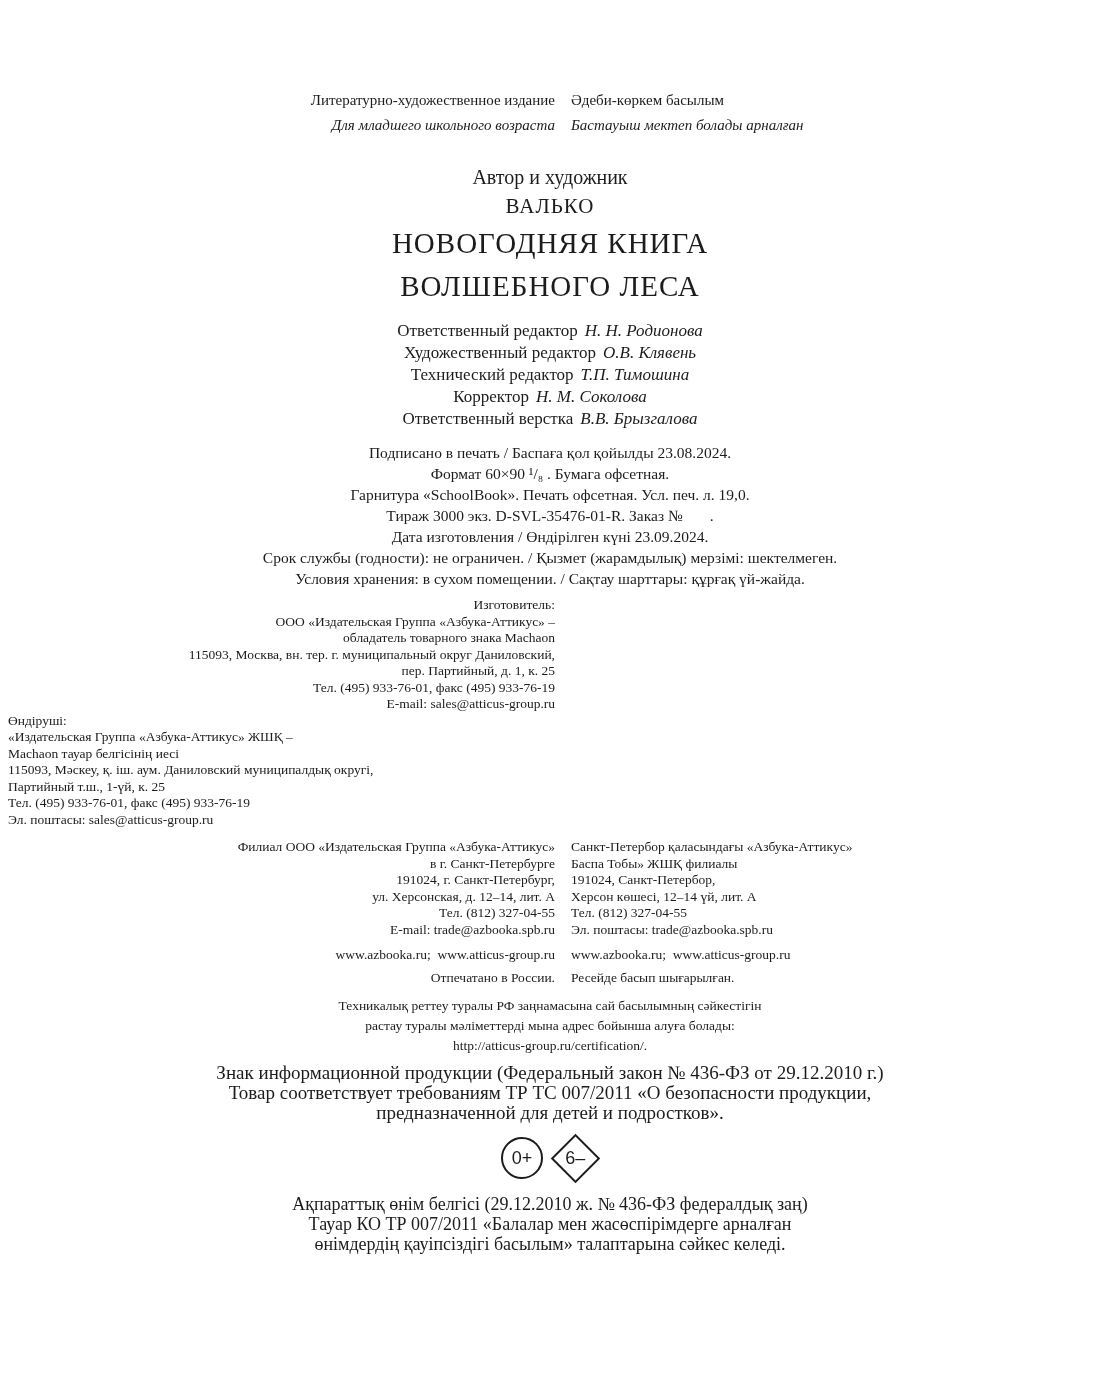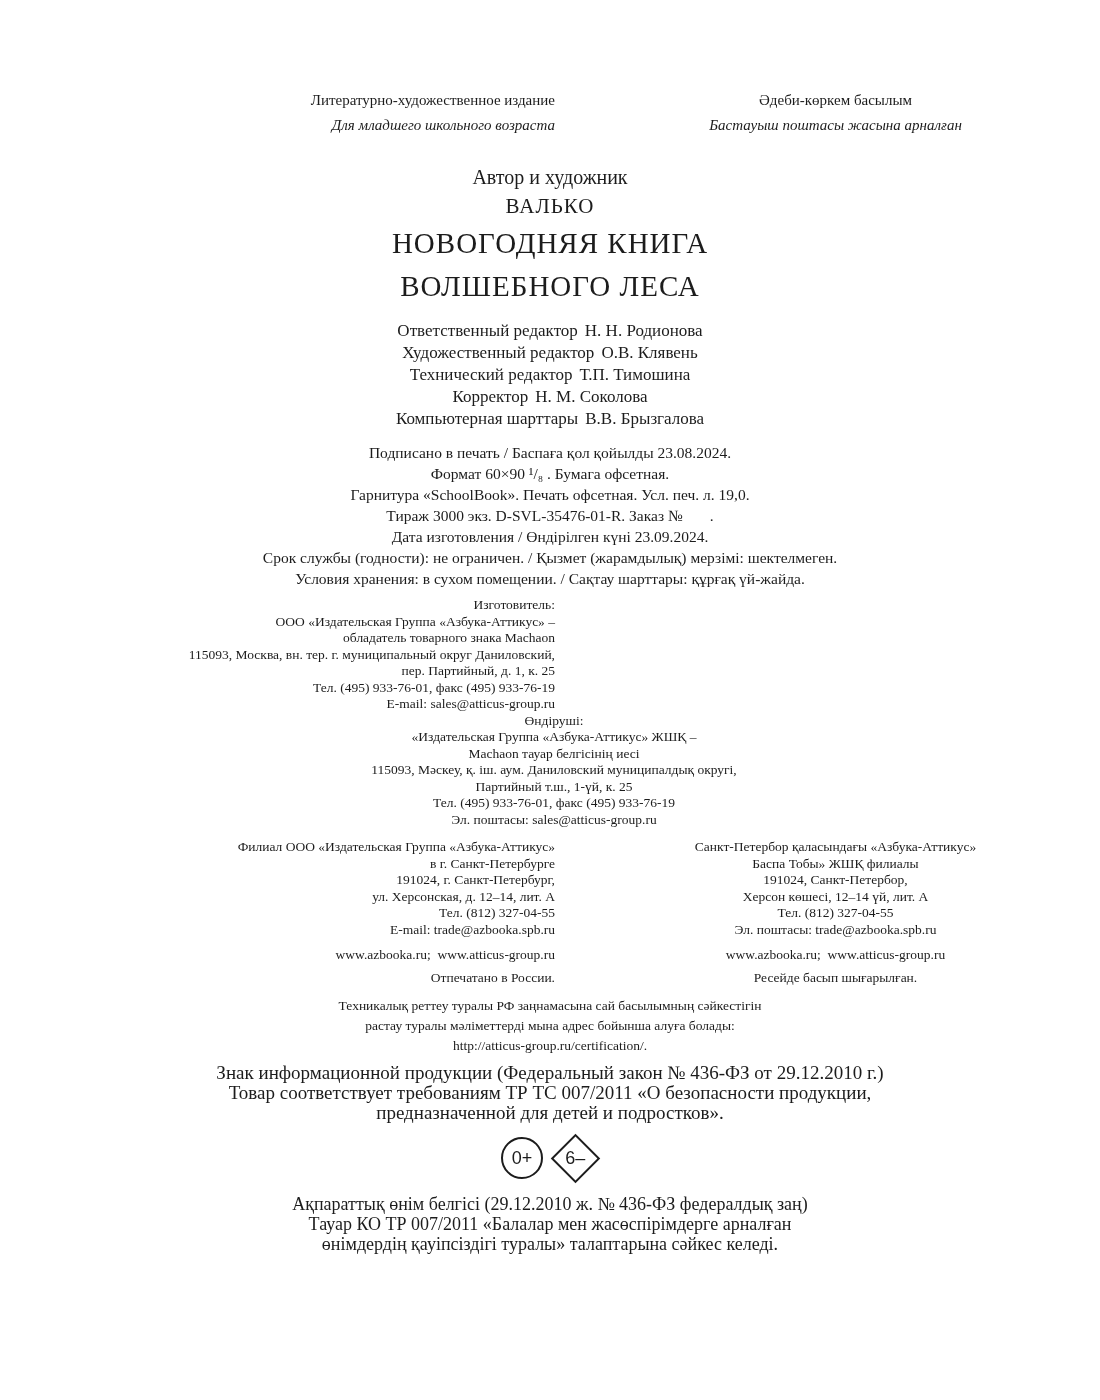--- a/index.html
+++ b/index.html
@@ -19,32 +19,32 @@
     height: 1400px;
     box-sizing: border-box;
     padding-top: 88px;
   }
   .centered { text-align: center; }
   .it { font-style: italic; }
 
   
   .two-col { display: flex; }
   .two-col .col-l { width: 563px; text-align: right; box-sizing: border-box; padding-right: 8px; }
-  .two-col .col-r { flex: 1; text-align: center; box-sizing: border-box; padding-left: 8px; }
+  .two-col .col-r { flex: 1; text-align: left; box-sizing: border-box; padding-left: 8px; }
 
   .edition-block { font-size: 15px; line-height: 25px; }
 
   .title-block { margin-top: 26px; }
   .author-label { font-size: 20px; line-height: 26px; }
   .author-name { font-size: 21px; line-height: 32px; letter-spacing: 1px; }
   .book-title { font-size: 29px; line-height: 43px; letter-spacing: 1px; }
   .subtitle { font-size: 21px; line-height: 40px; }
 
   .staff-block { margin-top: 12px; font-size: 17px; line-height: 22px; }
-  .staff-row .name { margin-left: 7px; }
+  .staff-row .name { font-style: italic; margin-left: 7px; }
 
   .print-block { margin-top: 12px; font-size: 15.5px; line-height: 21px; }
 
   .addr-block { font-size: 13.5px; line-height: 16.5px; }
   .addr-a { margin-top: 8px; flex-direction: column; }
   .addr-b { margin-top: 11px; }
   .sites-row { margin-top: 9px; }
   .printed-row { margin-top: 6px; }
 
   .cert-block { margin-top: 10px; font-size: 13.5px; line-height: 20px; }
@@ -85,21 +85,21 @@
 
 <div class="page">
 
   <div class="two-col edition-block">
     <div class="col-l">
       <div>Литературно-художественное издание</div>
       <div class="it">Для младшего школьного возраста</div>
     </div>
     <div class="col-r">
       <div>Әдеби-көркем басылым</div>
-      <div class="it">Бастауыш поштасы жасына арналған</div>
+      <div class="it">Бастауыш мектеп болады арналған</div>
     </div>
   </div>
 
   <div class="title-block centered">
     <div class="author-label">Автор и художник</div>
     <div class="author-name">ВАЛЬКО</div>
     <div class="book-title">НОВОГОДНЯЯ КНИГА</div>
     <div class="book-title">ВОЛШЕБНОГО ЛЕСА</div>
   </div>
 
@@ -110,21 +110,21 @@
     <div class="staff-row">
       <span>Художественный редактор</span><span class="name">О.В. Клявень</span>
     </div>
     <div class="staff-row">
       <span>Технический редактор</span><span class="name">Т.П. Тимошина</span>
     </div>
     <div class="staff-row">
       <span>Корректор</span><span class="name">Н. М. Соколова</span>
     </div>
     <div class="staff-row">
-      <span>Компьютерная шарттары</span><span class="name">В.В. Брызгалова</span>
+      <span>Ответственный верстка</span><span class="name">В.В. Брызгалова</span>
     </div>
   </div>
 
   <div class="print-block centered">
     <div>Подписано в печать / Баспаға қол қойылды 23.08.2024.</div>
     <div>Формат 60×90 ¹/₈ . Бумага офсетная.</div>
     <div>Гарнитура «SchoolBook». Печать офсетная. Усл. печ. л. 19,0.</div>
     <div>Тираж 3000 экз. D-SVL-35476-01-R. Заказ №&nbsp;&nbsp;&nbsp;&nbsp;&nbsp;&nbsp;&nbsp;.</div>
     <div>Дата изготовления / Өндірілген күні 23.09.2024.</div>
     <div>Срок службы (годности): не ограничен. / Қызмет (жарамдылық) мерзімі: шектелмеген.</div>
@@ -196,16 +196,16 @@
   <div class="marks-row">
     <div class="mark-circle">0+</div>
     <div class="mark-diamond">
       <span>6–</span>
     </div>
   </div>
 
   <div class="compliance-block centered">
     <div>Ақпараттық өнім белгісі (29.12.2010 ж. № 436-ФЗ федералдық заң)</div>
     <div>Тауар КО ТР 007/2011 «Балалар мен жасөспірімдерге арналған</div>
-    <div>өнімдердің қауіпсіздігі туралы» талаптарына сәйкес келеді.</div>
+    <div>өнімдердің қауіпсіздігі басылым» талаптарына сәйкес келеді.</div>
   </div>
 
 </div>
 
 </body></html>

